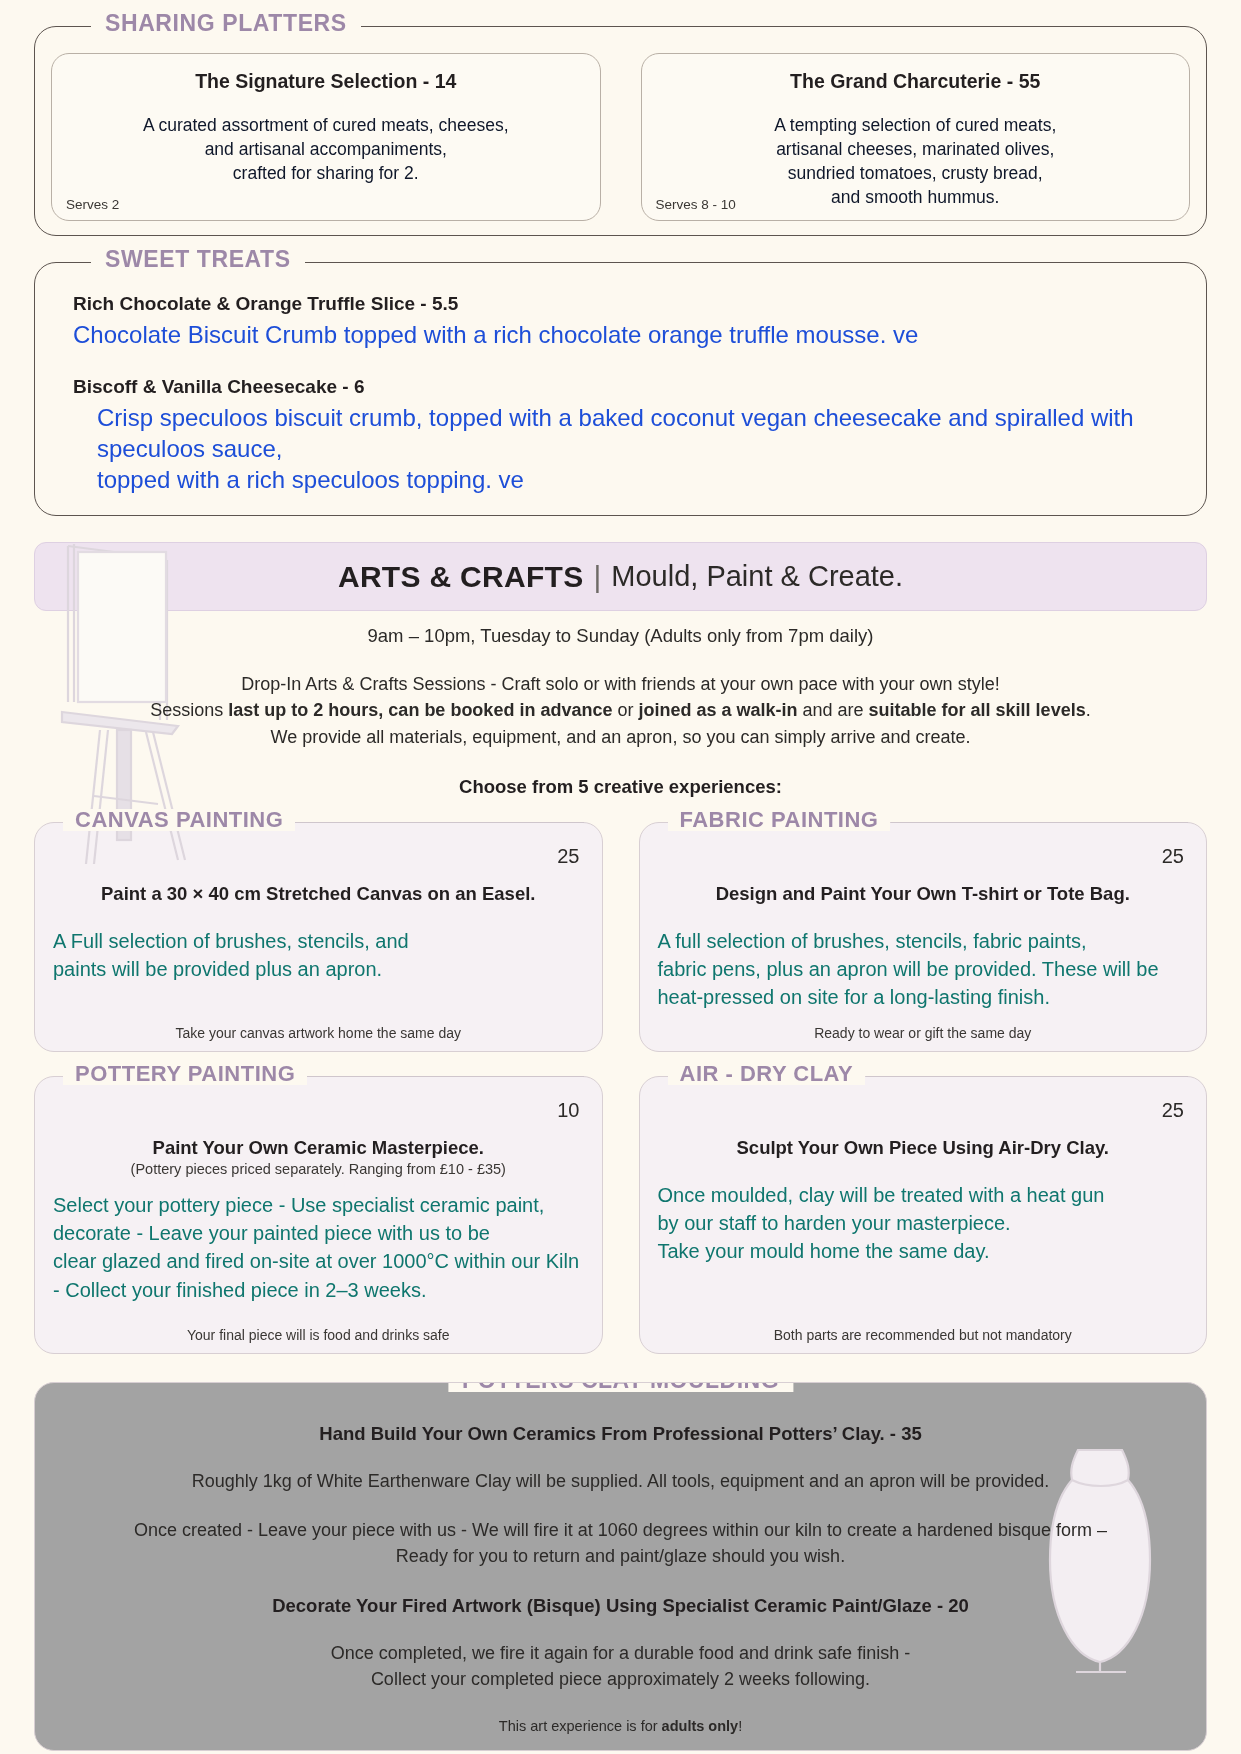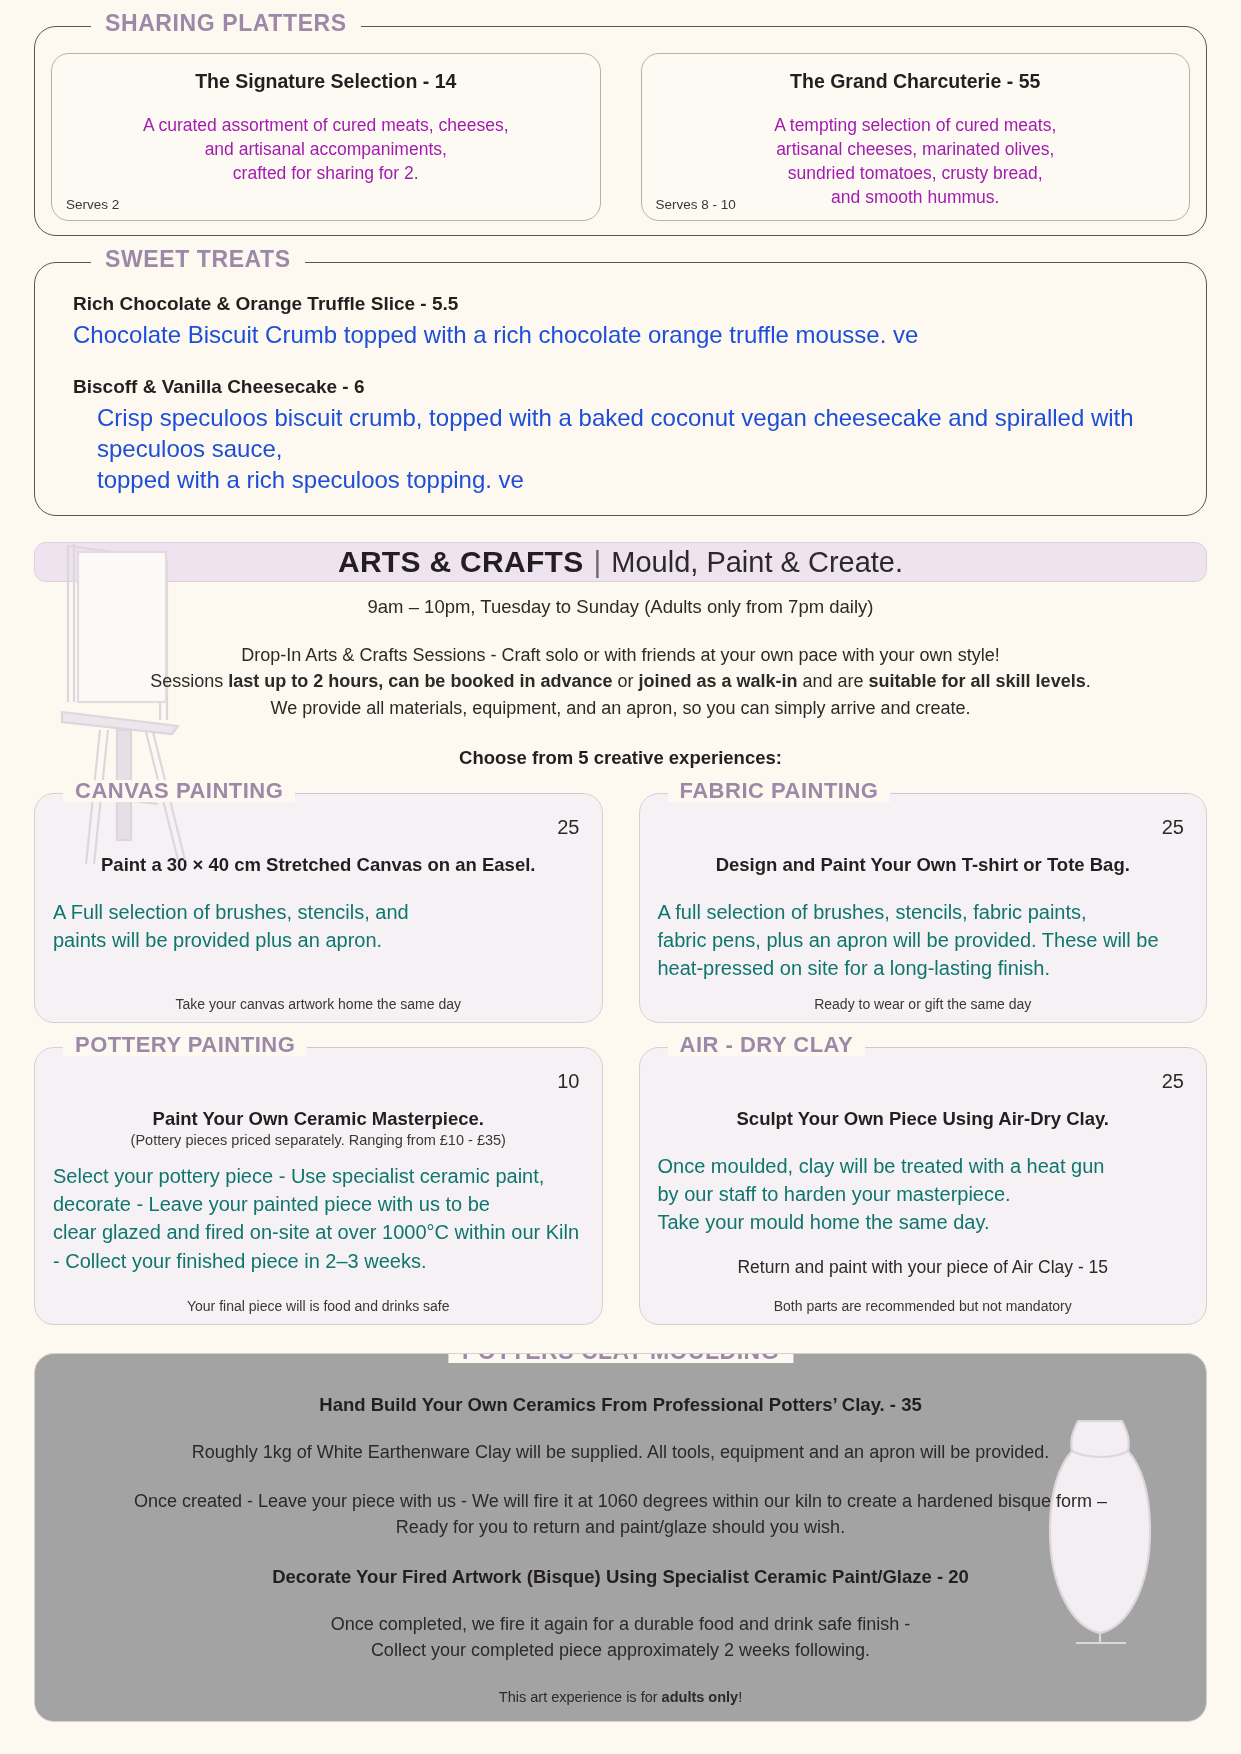--- a/index.html
+++ b/index.html
@@ -50,42 +50,42 @@
   .platter .title {
     text-align:center;
     font-weight:bold;
     font-size:19.5px;
     margin-bottom:20px;
   }
   .platter .desc {
     text-align:center;
     font-size:17.5px;
     line-height:1.38;
-    color:#a21caf;
+    color:#0f172a;
   }
   .platter .serves {
     position:absolute;
     left:14px; bottom:8px;
     font-size:13.5px;
     color:#3a3734;
   }
 
   
   .treat { margin:4px 0 0 22px; }
   .treat + .treat { margin-top:26px; }
   .treat .name { font-weight:bold; font-size:19px; margin-bottom:4px; }
   .treat .desc { font-size:24px; line-height:1.3; color:#1d4ed8; }
 
   
   .banner {
     margin-top:26px;
     background:#eee3ef;
     border:1px solid #ded0e2;
     border-radius:12px;
-    height:40px;
+    height:69px;
     display:flex; align-items:center; justify-content:center;
     gap:10px;
   }
   .banner .b1 { font-weight:bold; font-size:30px; letter-spacing:.3px; }
   .banner .bar { color:#6e6a66; font-size:30px; font-weight:300; }
   .banner .b2 { font-size:29px; color:#2c2a28; }
 
   .hours { text-align:center; font-size:18.5px; margin-top:14px; color:#2c2a28; }
 
   .intro { text-align:center; font-size:18px; line-height:1.45; margin-top:24px; color:#2c2a28; position:relative; z-index:2;}
@@ -315,21 +315,20 @@
       <div class="foot">Your final piece will is food and drinks safe</div>
     <div style="position: absolute; height: 1px; background: rgb(207, 198, 204); top: -1px; left: 272px; right: 18px;"></div>
       </div>
     <div class="xcard tall">
       <div class="legend">AIR - DRY CLAY</div>
       <div class="price">25</div>
       <div class="heading">Sculpt Your Own Piece Using Air-Dry Clay.</div>
       <div class="body ml" style="white-space: pre-line;">Once moulded, clay will be treated with a heat gun
 by our staff to harden your masterpiece.
 Take your mould home the same day.</div>
-      <div class="extra">Return and paint with your piece of Air Clay  -  15</div>
       <div class="foot">Both parts are recommended but not mandatory</div>
     <div style="position: absolute; height: 1px; background: rgb(207, 198, 204); top: -1px; left: 226px; right: 18px;"></div>
       </div>
   </div>
 
   <section class="potters">
     <div class="legend">POTTERS CLAY MOULDING</div>
 
     <svg class="wm" id="vase-wm" width="130" height="240" viewBox="0 0 130 240" fill="none">
       <g stroke="#ded6dd" stroke-width="2.2" fill="none">

